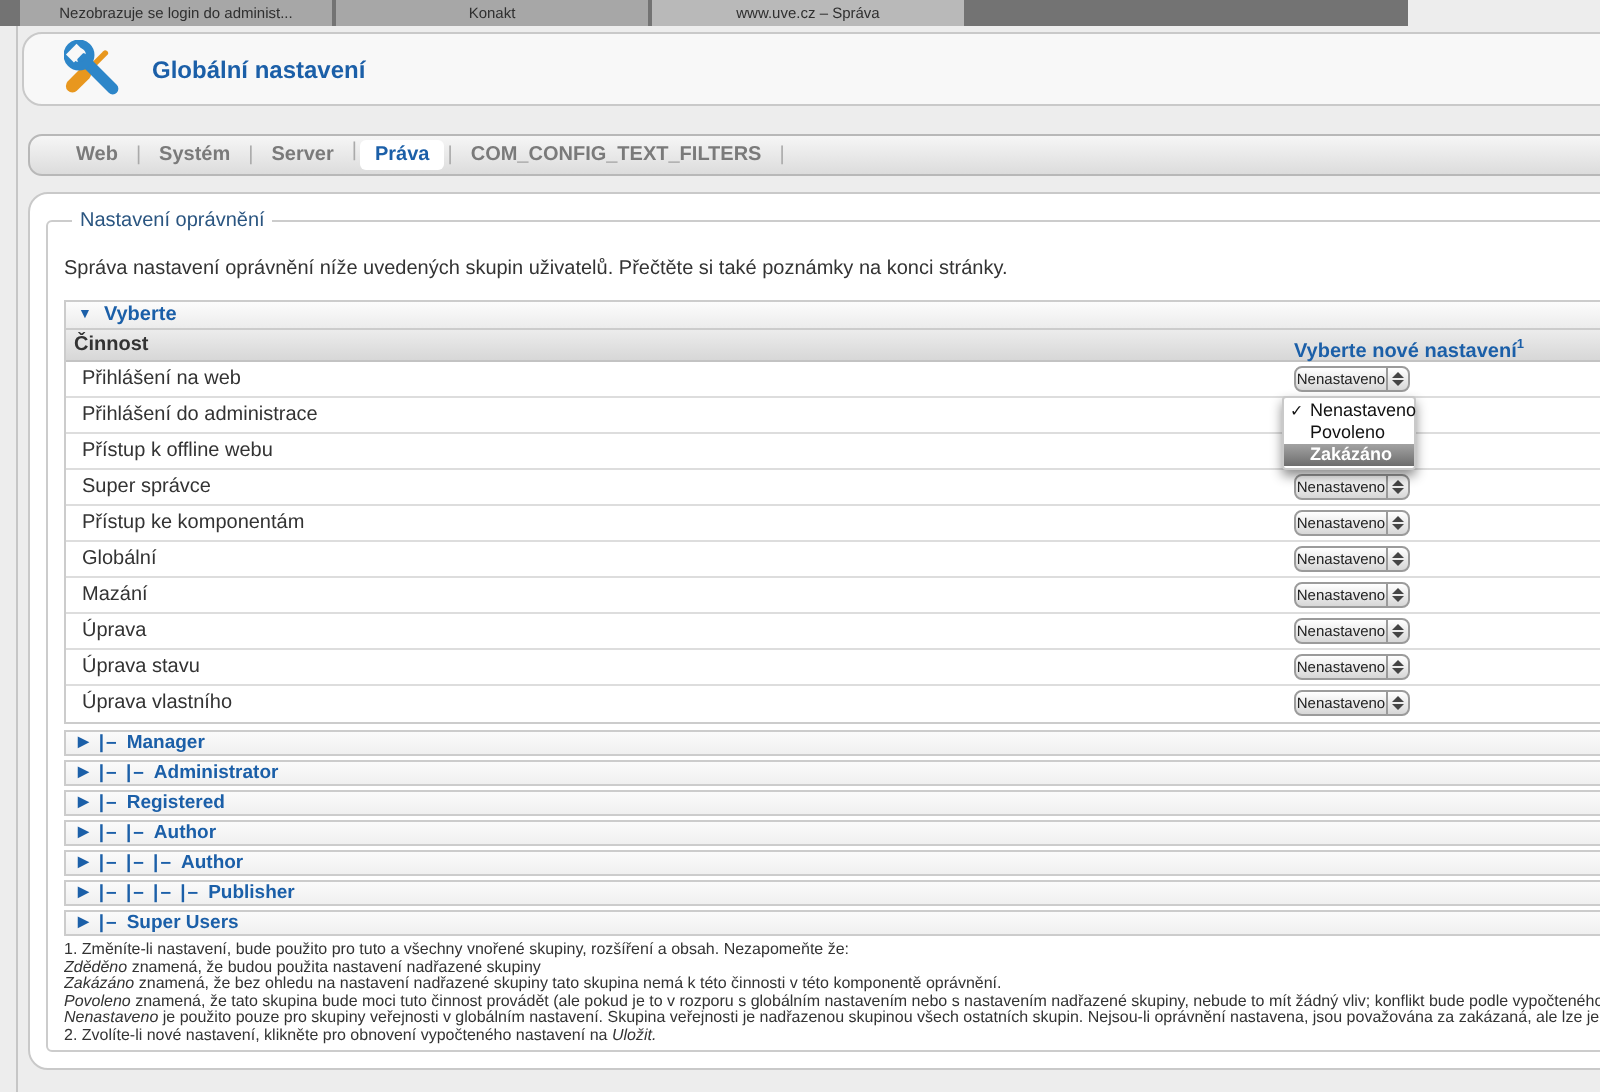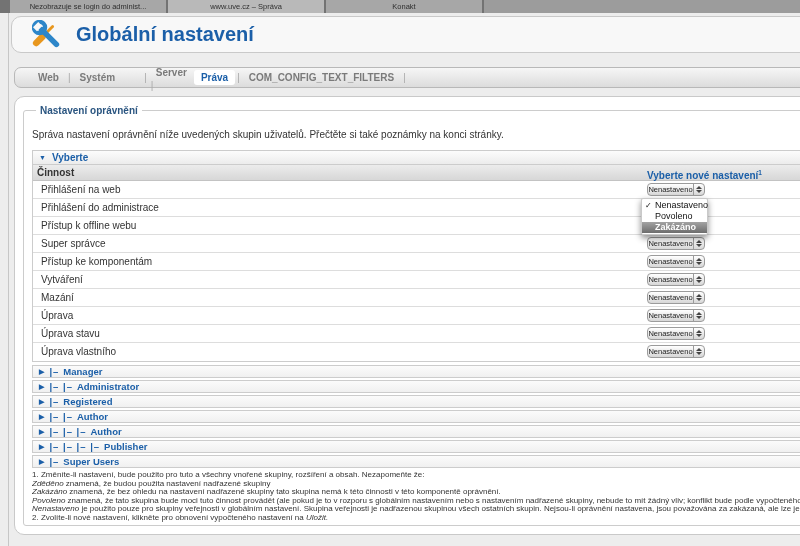--- a/index.html
+++ b/index.html
@@ -1,52 +1,52 @@
 <!DOCTYPE html>
 <html><head>
 <meta charset="utf-8">
 <style>
   * { margin:0; padding:0; box-sizing:border-box; }
   html,body { width:800px; height:546px; overflow:hidden; background:#ededed;
               font-family:"Liberation Sans", sans-serif; }
   .viewport { position:relative; width:800px; height:546px; overflow:hidden; }
 
   
-  .browser-bar { display:flex; height:13px; background:#737373; width:800px; }
+  .browser-bar { display:flex; height:13px; background:#737373; width:704px;align-items:center; }
   .btab { width:156px; margin-right:2px; background:#a7a7a7; color:#2f2f2f;
           font-size:7.5px; line-height:13px; text-align:center; overflow:hidden;
           white-space:nowrap; }
   .btab:first-child { margin-left:10px; }
   .btab.active { background:#b9b9b9; }
   .btab-fill { flex:1; background:#9c9c9c; }
 
   
   .page { position:absolute; top:13px; left:8px; width:1090px; height:533px;
           background:#ededed; border-left:1px solid #c6c6c6; padding-top:3px; }
 
   .header-panel { margin-left:2px; height:37px; width:1080px; background:#f8f8f8;
                   border:1px solid #c9c9c9; border-radius:10px;
                   display:flex; align-items:center; padding-left:20px; }
   .cfg-icon { width:30px; height:30px; margin-right:14px; }
-  .page-title { font-size:20px; font-weight:bold; color:#1b5fa8; }
+  .page-title { font-size:12px; font-weight:bold; color:#1b5fa8; }
 
   .tab-strip { margin:14px 0 0 5px; width:1075px; height:21px;
                background:linear-gradient(#f6f6f6,#dcdcdc);
                border:1px solid #b8b8b8; border-radius:7px;
                display:flex; align-items:center; padding-left:16px;
                font-size:10px; font-weight:bold; color:#7a7a7a; }
   .ctab { padding:2px 7px; cursor:default; }
   .ctab.active { background:#fff; border-radius:3px; color:#1b5fa8; }
   .ctab-sep { color:#aaa; margin:0 2px; font-weight:normal; }
 
   .main-panel { margin:8px 0 0 5px; width:1075px; height:439px; background:#fff;
                 border:1px solid #c9c9c9; border-radius:10px; padding:8px; }
   fieldset { border:1px solid #ccc; border-radius:3px; padding:4px 8px 6px;
              height:100%; }
-  legend { font-size:10px; font-weight:bold; color:#2a5580; padding:0 4px;
+  legend { font-size:10px; font-weight:normal; color:#2a5580; padding:0 4px;
            margin-left:4px; }
   .description { font-size:10px; color:#333; margin:9px 0 10px; }
 
   .public-bar { height:15px; border:1px solid #ccc;
                 background:linear-gradient(#fcfcfc,#ececec);
                 font-size:10px; font-weight:bold; color:#1b5fa8;
                 display:flex; align-items:center; padding-left:6px; }
   .public-bar .arrow { font-size:7px; margin-right:6px; color:#1b5fa8; }
 
   .perm-table { position:relative; border:1px solid #ccc; border-top:none;
@@ -99,22 +99,22 @@
   .note-line .it { font-style:italic;text-align:right; }
 </style>
 </head>
 <body>
 
 <div class="viewport">
 
   <div class="browser-bar">
     <span id="browser-tabs" style="display:flex;">
         <span class="btab"><span class="btab-label">Nezobrazuje se login do administ...</span></span>
+        <span class="btab"><span class="btab-label">Konakt</span></span>
         <span class="btab active"><span class="btab-label">www.uve.cz – Správa</span></span>
-        <span class="btab"><span class="btab-label">Konakt</span></span>
       </span>
     <span class="btab-fill"></span>
   </div>
 
   <div class="page">
 
     <div class="header-panel">
       <svg class="cfg-icon" viewBox="0 0 32 32">
         <path d="M4 25 L22 7" stroke="#e8971e" stroke-width="3" stroke-linecap="round"></path>
         <path d="M4.5 24.5 L11 18" stroke="#e8971e" stroke-width="7" stroke-linecap="round"></path>
@@ -123,25 +123,25 @@
         <rect x="2" y="4" width="8" height="6" fill="#f8f8f8" transform="rotate(-45 6 7)"></rect>
       </svg>
       <h1 class="page-title">Globální nastavení</h1>
     </div>
 
     <div class="tab-strip" id="config-tabs">
         <span style="display:flex;align-items:center;">
           <span class="ctab">Web</span>
           <span class="ctab-sep">|</span>
         </span>
-        <span style="display:flex;align-items:center;gap:20px;">
+        <span style="display:flex;align-items:center;">
           <span class="ctab">Systém</span>
           <span class="ctab-sep">|</span>
         </span>
-        <span style="display:flex;align-items:flex-start;flex-direction:column;">
+        <span style="display:flex;align-items:flex-start;">
           <span class="ctab">Server</span>
           <span class="ctab-sep">|</span>
         </span>
         <span style="display:flex;align-items:center;">
           <span class="ctab active">Práva</span>
           <span class="ctab-sep">|</span>
         </span>
         <span style="display:flex;align-items:center;justify-content:center;">
           <span class="ctab">COM_CONFIG_TEXT_FILTERS</span>
           <span class="ctab-sep">|</span>
@@ -209,21 +209,21 @@
     <span class="action">Přístup ke komponentám</span>
     <span class="select">
       <span class="sel-label">Nenastaveno</span>
       <span class="sel-arrows">
                     <i class="up"></i>
                     <i class="dn"></i>
                   </span>
     </span>
   </div>
               <div class="prow">
-    <span class="action">Vytváření</span>
+    <span class="action">Globální</span>
     <span class="select">
       <span class="sel-label">Nenastaveno</span>
       <span class="sel-arrows">
                     <i class="up"></i>
                     <i class="dn"></i>
                   </span>
     </span>
   </div>
               <div class="prow">
     <span class="action">Mazání</span>

